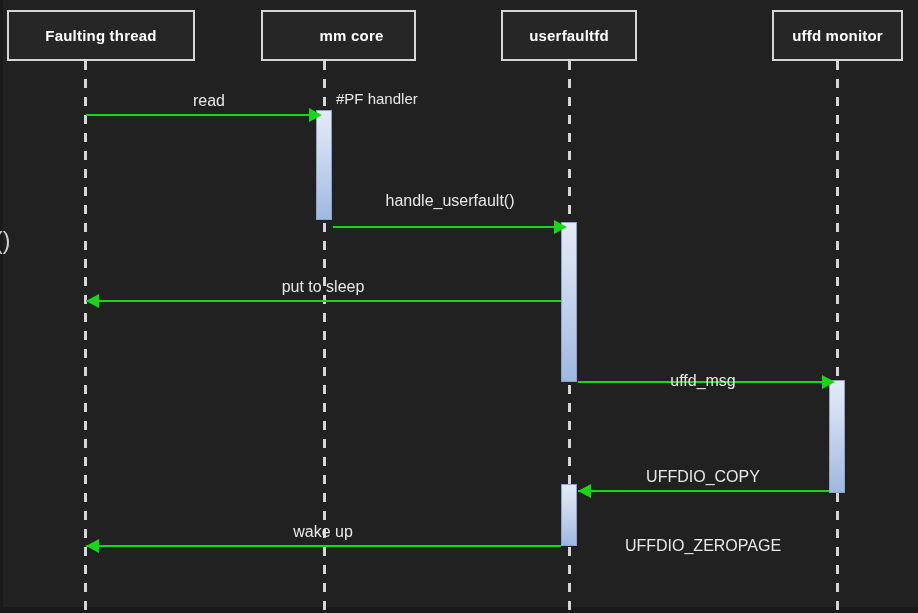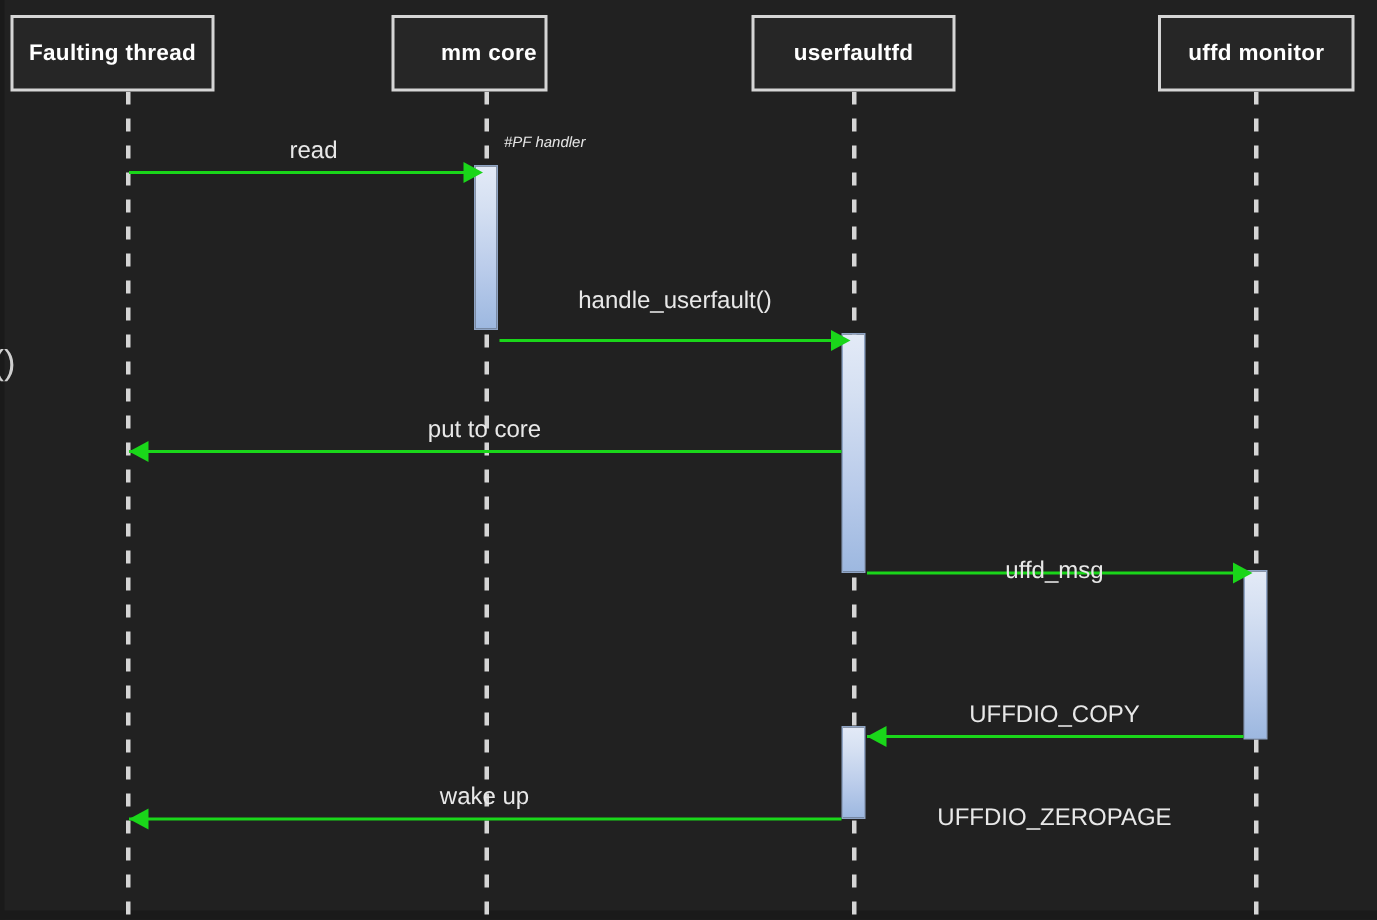--- a/index.html
+++ b/index.html
@@ -93,23 +93,22 @@
   .msg-label {
     position: absolute;
     color: #e8e8e8;
     font-size: 16px;
     white-space: nowrap;
     text-align: center;
   }
   .note-label {
     position: absolute;
     color: #e8e8e8;
-    font-size: 10px;
+    font-size: 15px;
     white-space: nowrap;
-    font-style: italic;
   }
   .edge-fragment {
     position: absolute;
     color: #cfcfcf;
     font-size: 23px;
     white-space: nowrap;
   }
 </style>
 </head>
 <body>
@@ -117,25 +116,25 @@
 <div id="canvas">
 
   <div class="bg-left"></div>
   <div class="bg-bottom"></div>
 
   <div class="lifeline" style="left:84px;  top:61px; height:552px;"></div>
   <div class="lifeline" style="left:323px; top:61px; height:552px;"></div>
   <div class="lifeline" style="left:568px; top:61px; height:552px;"></div>
   <div class="lifeline" style="left:836px; top:61px; height:552px;"></div>
 
-  <div class="actor-box" style="left:7px; top:10px; width:136px; height:51px;">
+  <div class="actor-box" style="left:7px; top:10px; width:188px; height:51px;">
     <span>Faulting thread</span>
   </div>
 
-  <div class="actor-box" style="left:261px; top:10px; width:104px; height:51px;padding-left:26px;">
+  <div class="actor-box" style="left:261px; top:10px; width:155px; height:51px;padding-left:26px;">
     <span>mm core</span>
   </div>
 
   <div class="actor-box" style="left:501px; top:10px; width:136px; height:51px;">
     <span>userfaultfd</span>
   </div>
 
   <div class="actor-box" style="left:772px; top:10px; width:131px; height:51px;">
     <span>uffd monitor</span>
   </div>
@@ -150,21 +149,21 @@
   <div class="msg-label" style="left:109px; top:92px; width:200px;">read</div>
 
   <div class="note-label" style="left:336px; top:90px;">#PF handler</div>
 
   <div class="msg-line" style="left:333px; top:226px; width:228px;"></div>
   <div class="arrow-head right" style="left:554px; top:220px;"></div>
   <div class="msg-label" style="left:350px; top:192px; width:200px;">handle_userfault()</div>
 
   <div class="msg-line" style="left:86px; top:300px; width:475px;"></div>
   <div class="arrow-head left" style="left:86px; top:294px;"></div>
-  <div class="msg-label" style="left:223px; top:278px; width:200px;">put to core</div>
+  <div class="msg-label" style="left:223px; top:278px; width:200px;">put to sleep</div>
 
   <div class="msg-line" style="left:578px; top:381px; width:251px;"></div>
   <div class="arrow-head right" style="left:822px; top:375px;"></div>
   <div class="msg-label" style="left:603px; top:357px; width:200px;margin-top:15px;">uffd_msg</div>
 
   <div class="msg-line" style="left:578px; top:490px; width:251px;"></div>
   <div class="arrow-head left" style="left:578px; top:484px;"></div>
   <div class="msg-label" style="left:603px; top:468px; width:200px;">UFFDIO_COPY</div>
   <div class="msg-label" style="left:603px; top:493px; width:200px;margin-top:44px;">UFFDIO_ZEROPAGE</div>
 

